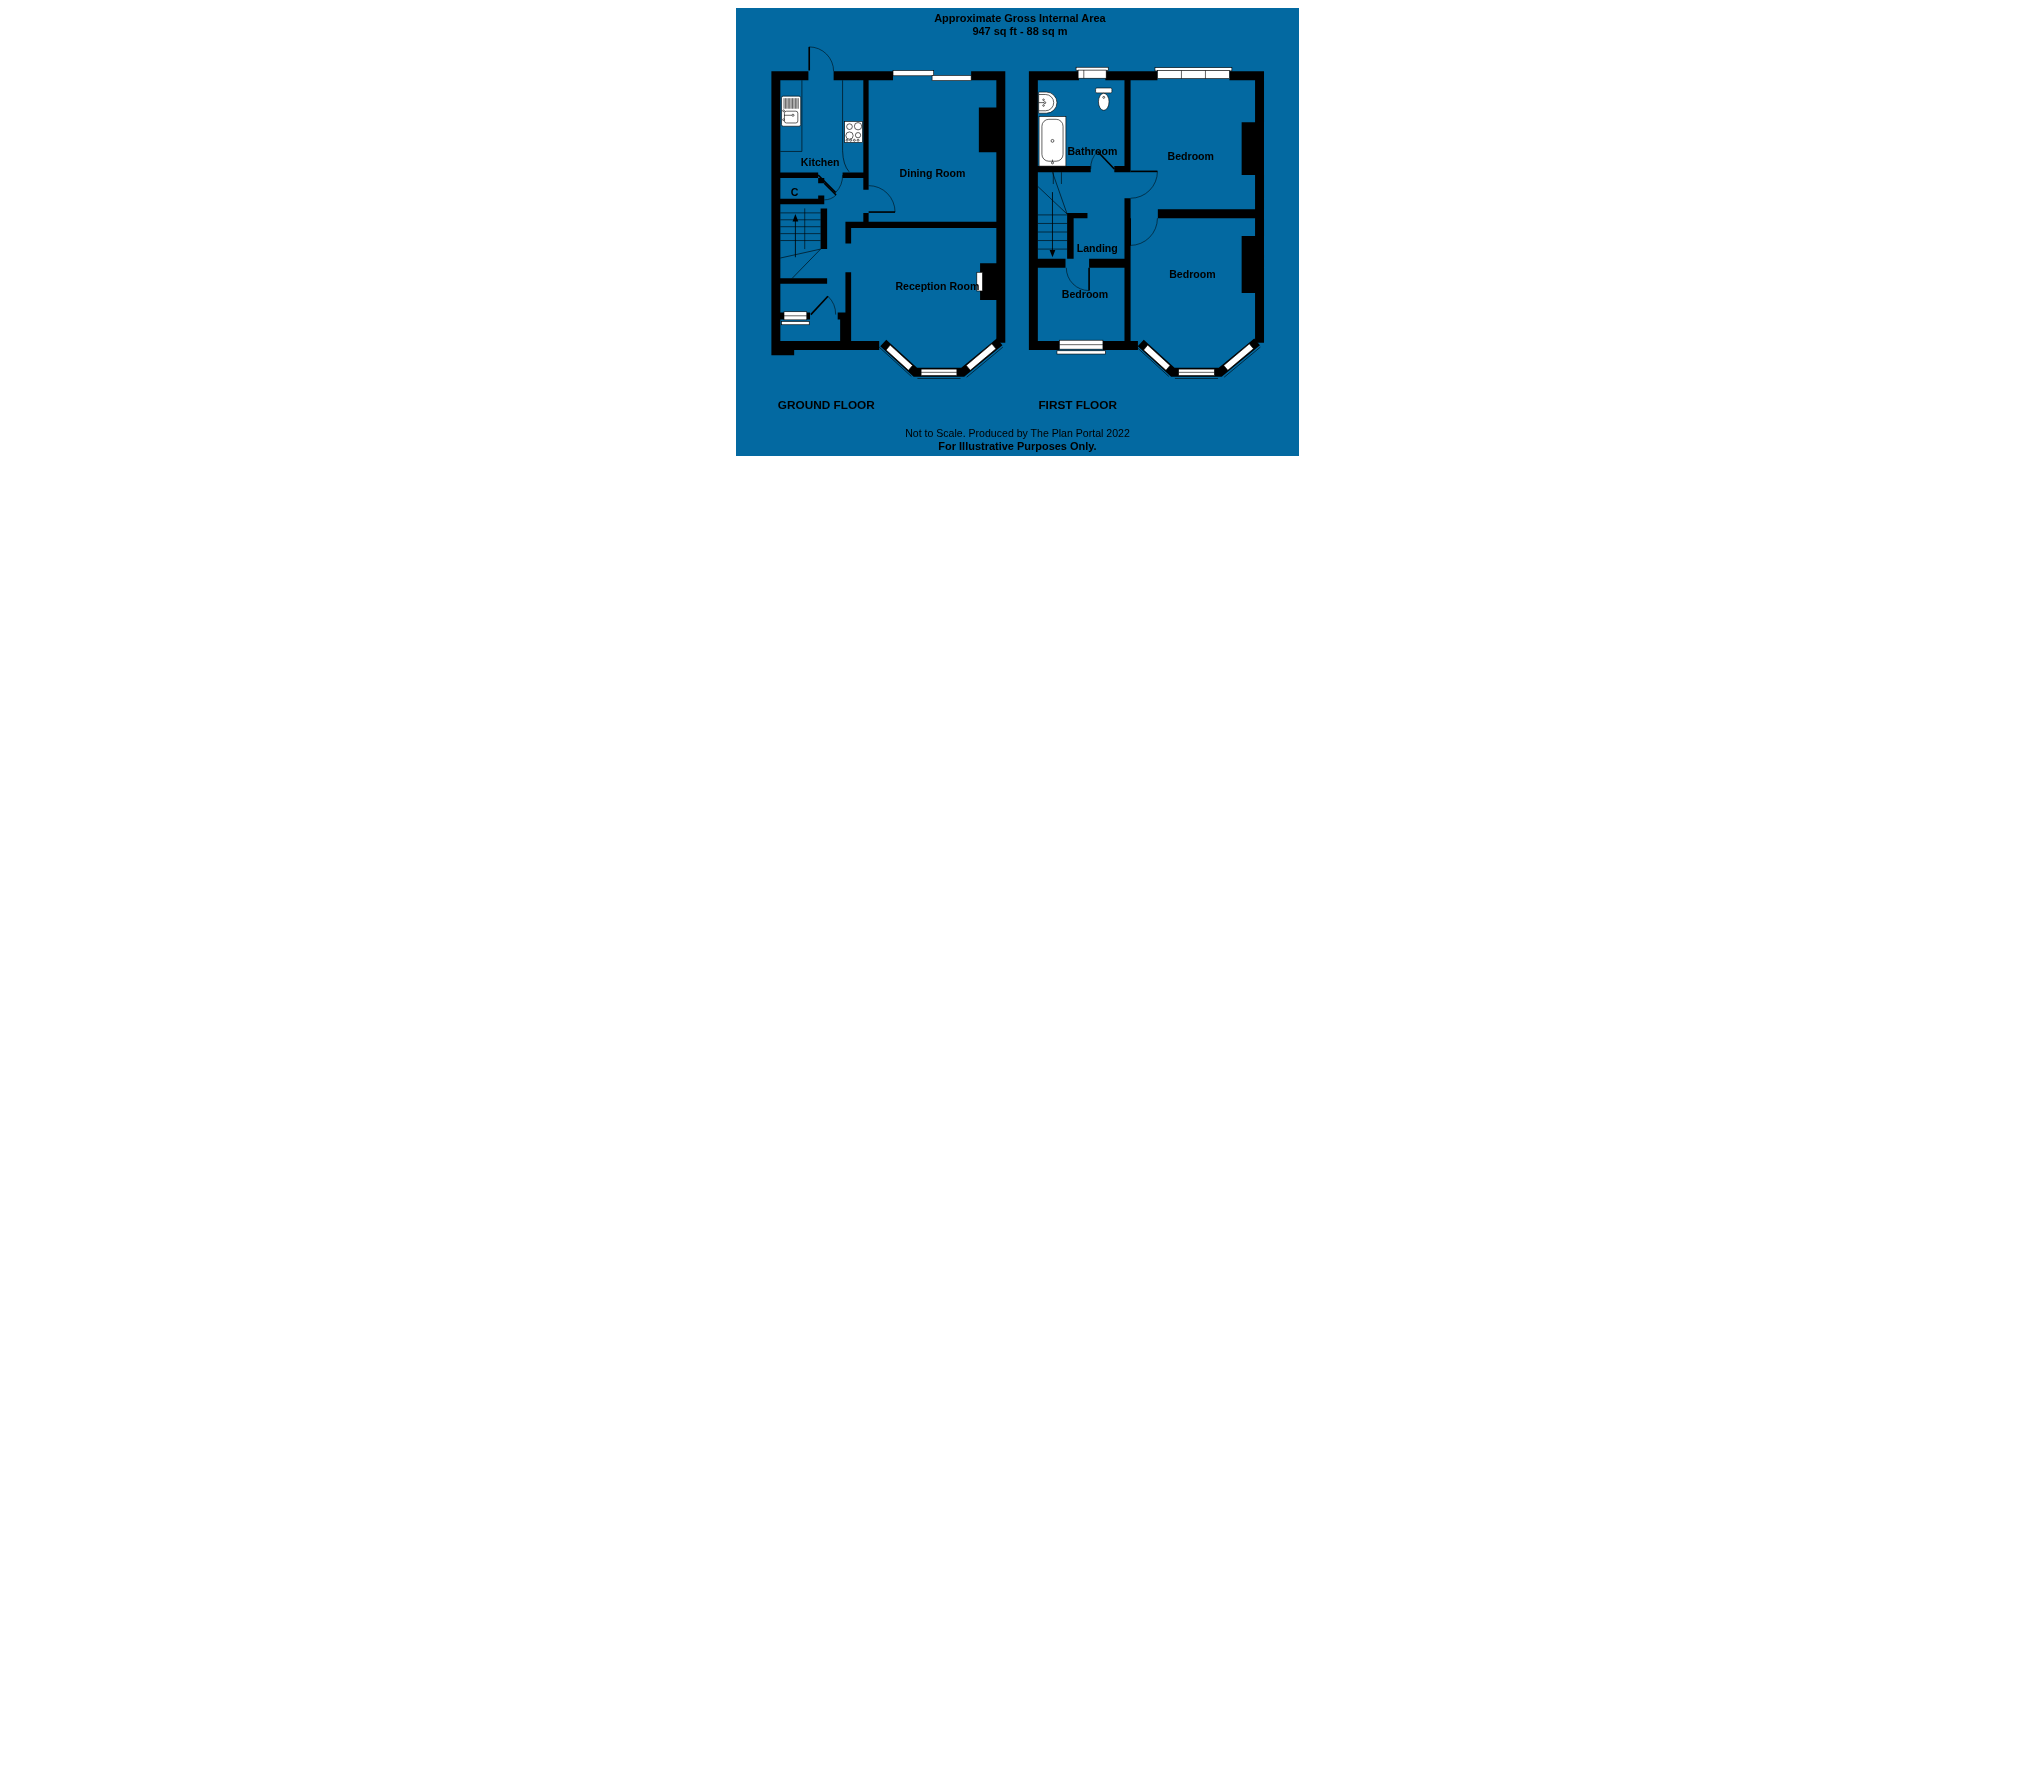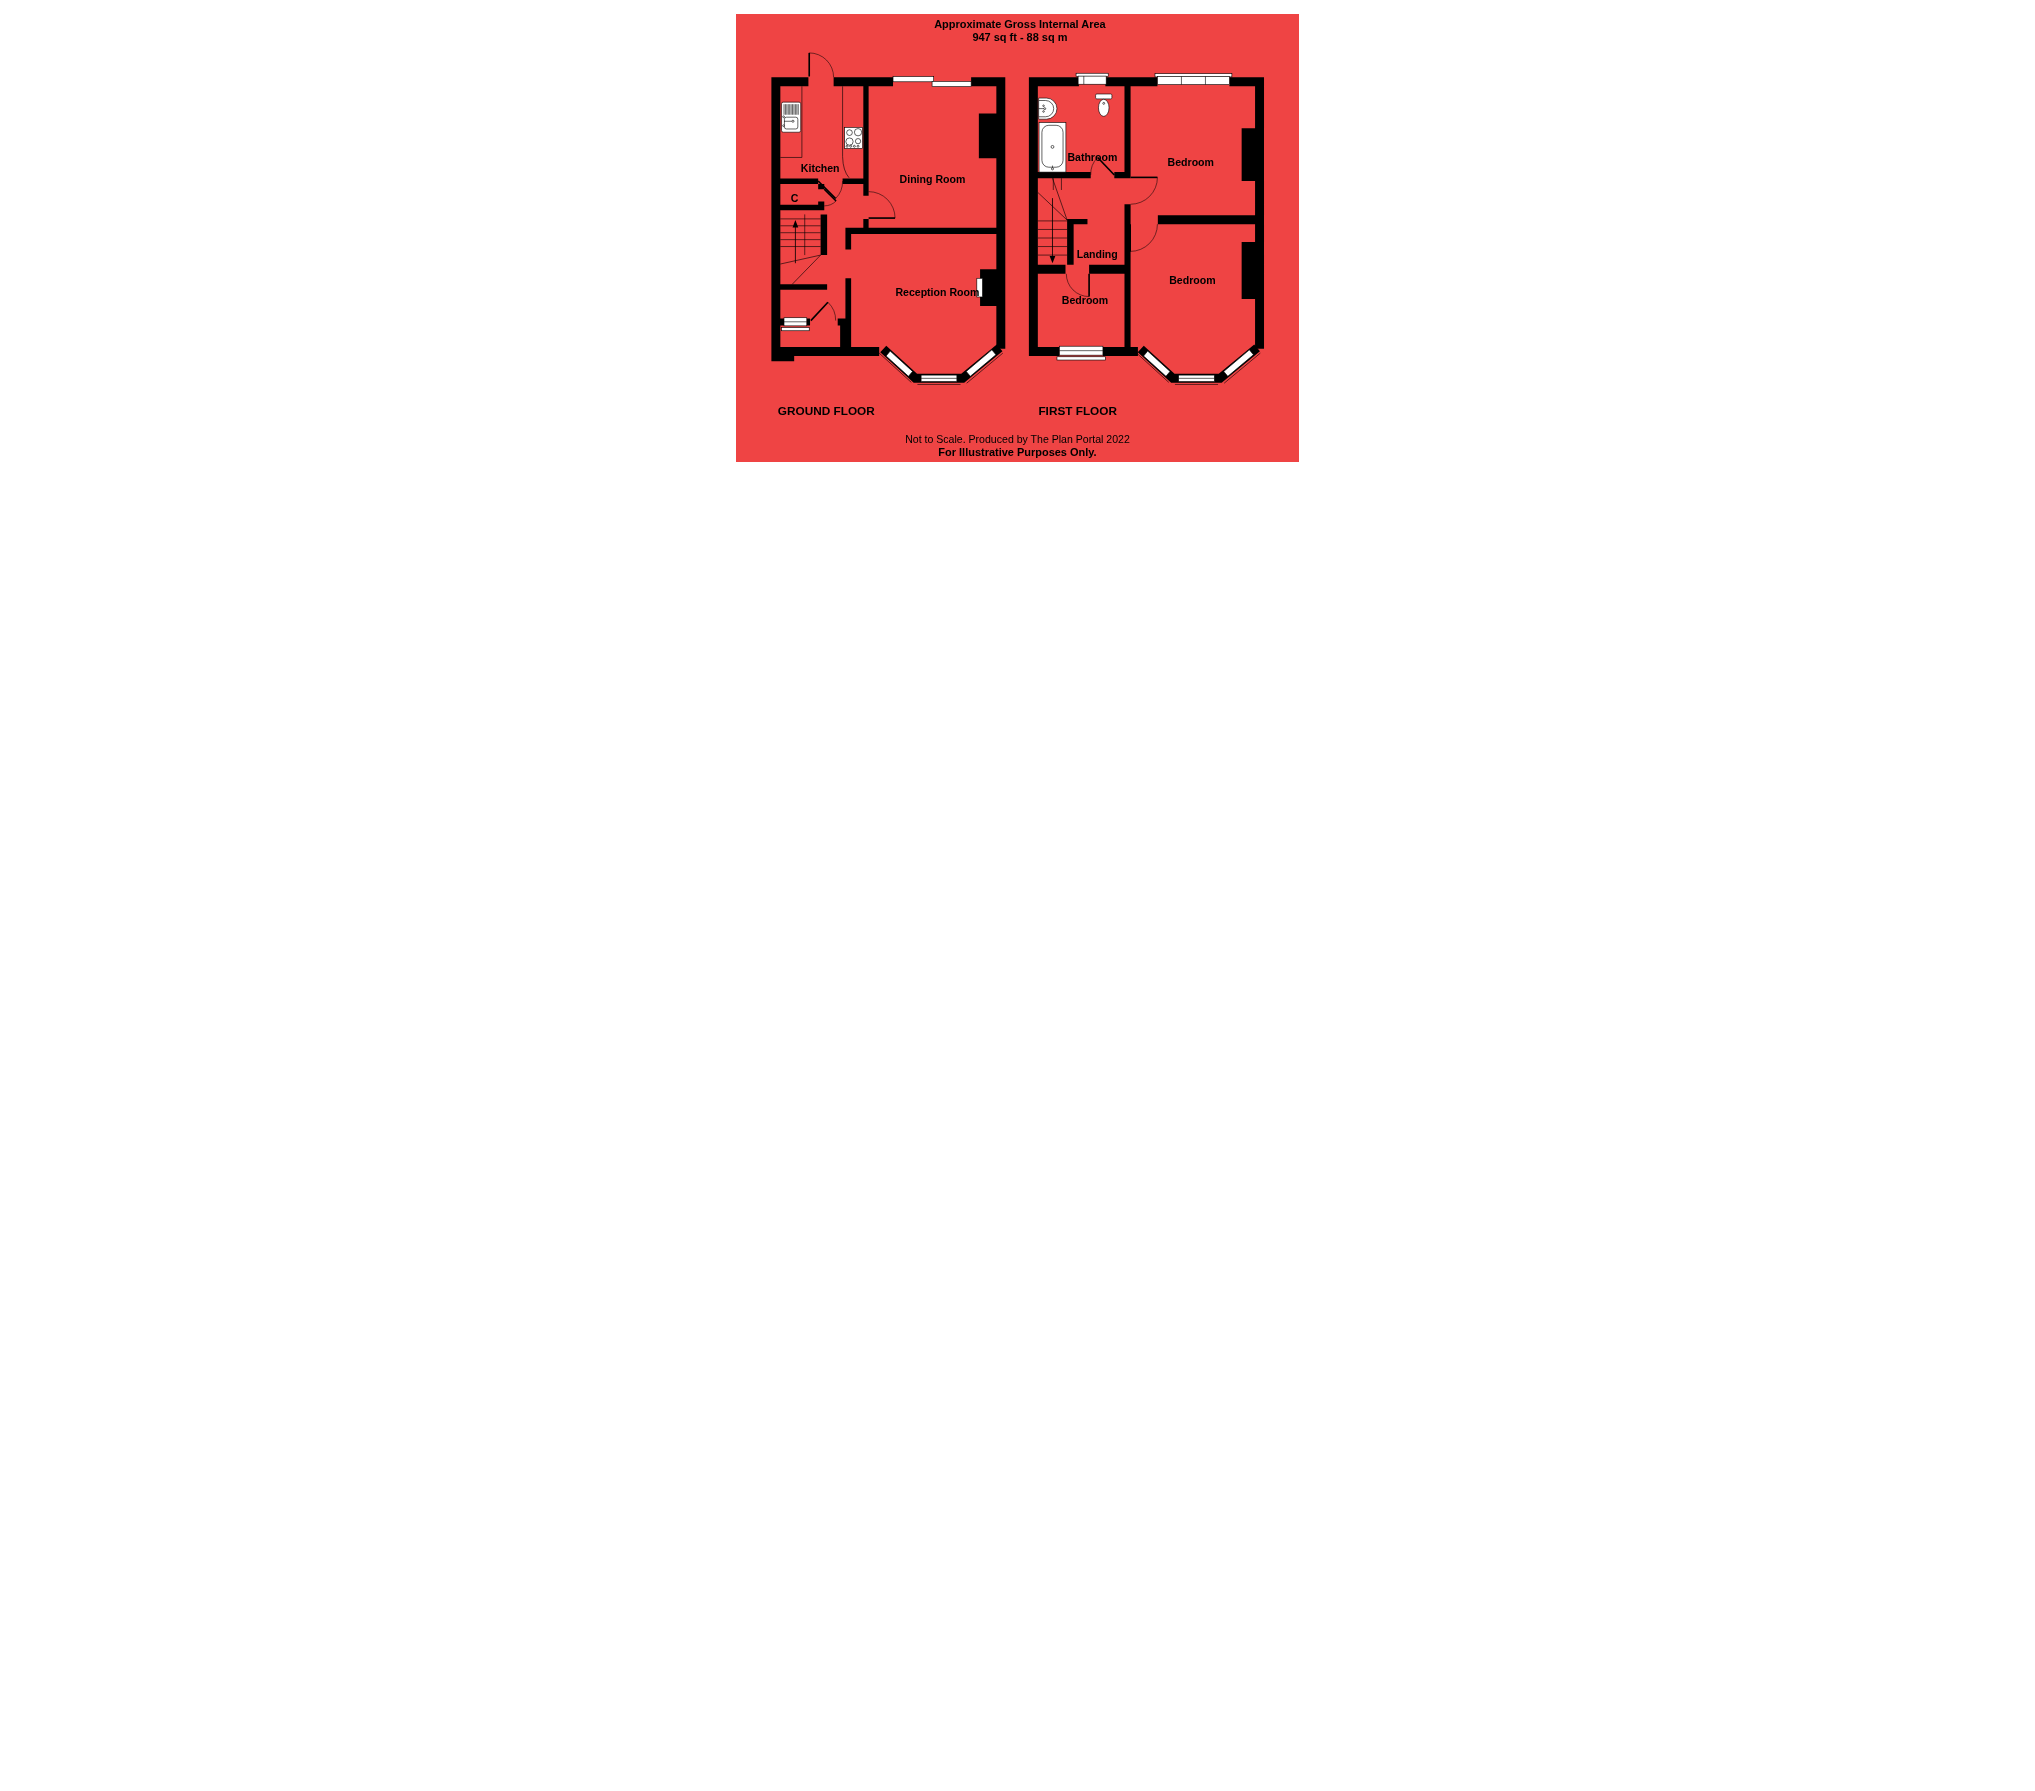--- a/index.html
+++ b/index.html
@@ -1,17 +1,17 @@
 <!DOCTYPE html>
 <html style="font-size:6.5px"><head>
 <meta charset="utf-8">
 <style>
   html,body{margin:0;padding:0;background:#fff;}
   body{font-family:"Liberation Sans",sans-serif;}
-  .page{position:relative;width:563px;height:448px;background:#ef4444;margin:14px auto;overflow:hidden;}
+  .page{position:relative;width:563px;height:448px;background:#0369a1;margin:8px auto;overflow:hidden;}
   svg{display:block;}
   .room-label{font-family:"Liberation Sans",sans-serif;font-weight:bold;font-size:26px;fill:#000;text-anchor:middle;}
   .title-text{font-family:"Liberation Sans",sans-serif;font-weight:bold;font-size:27px;fill:#000;text-anchor:middle;}
   .floor-name{font-family:"Liberation Sans",sans-serif;font-weight:bold;font-size:29px;fill:#000;text-anchor:middle;}
   .footer-1{font-family:"Liberation Sans",sans-serif;font-weight:normal;font-size:26px;fill:#000;text-anchor:middle;}
   .footer-2{font-family:"Liberation Sans",sans-serif;font-weight:bold;font-size:27px;fill:#000;text-anchor:middle;}
   .wall{fill:#000;stroke:none;}
   .thin{fill:none;stroke:#000;stroke-width:1.5;}
   .win{fill:#fff;stroke:#000;stroke-width:1.5;}
   .leaf{stroke:#000;stroke-width:4;fill:none;}

